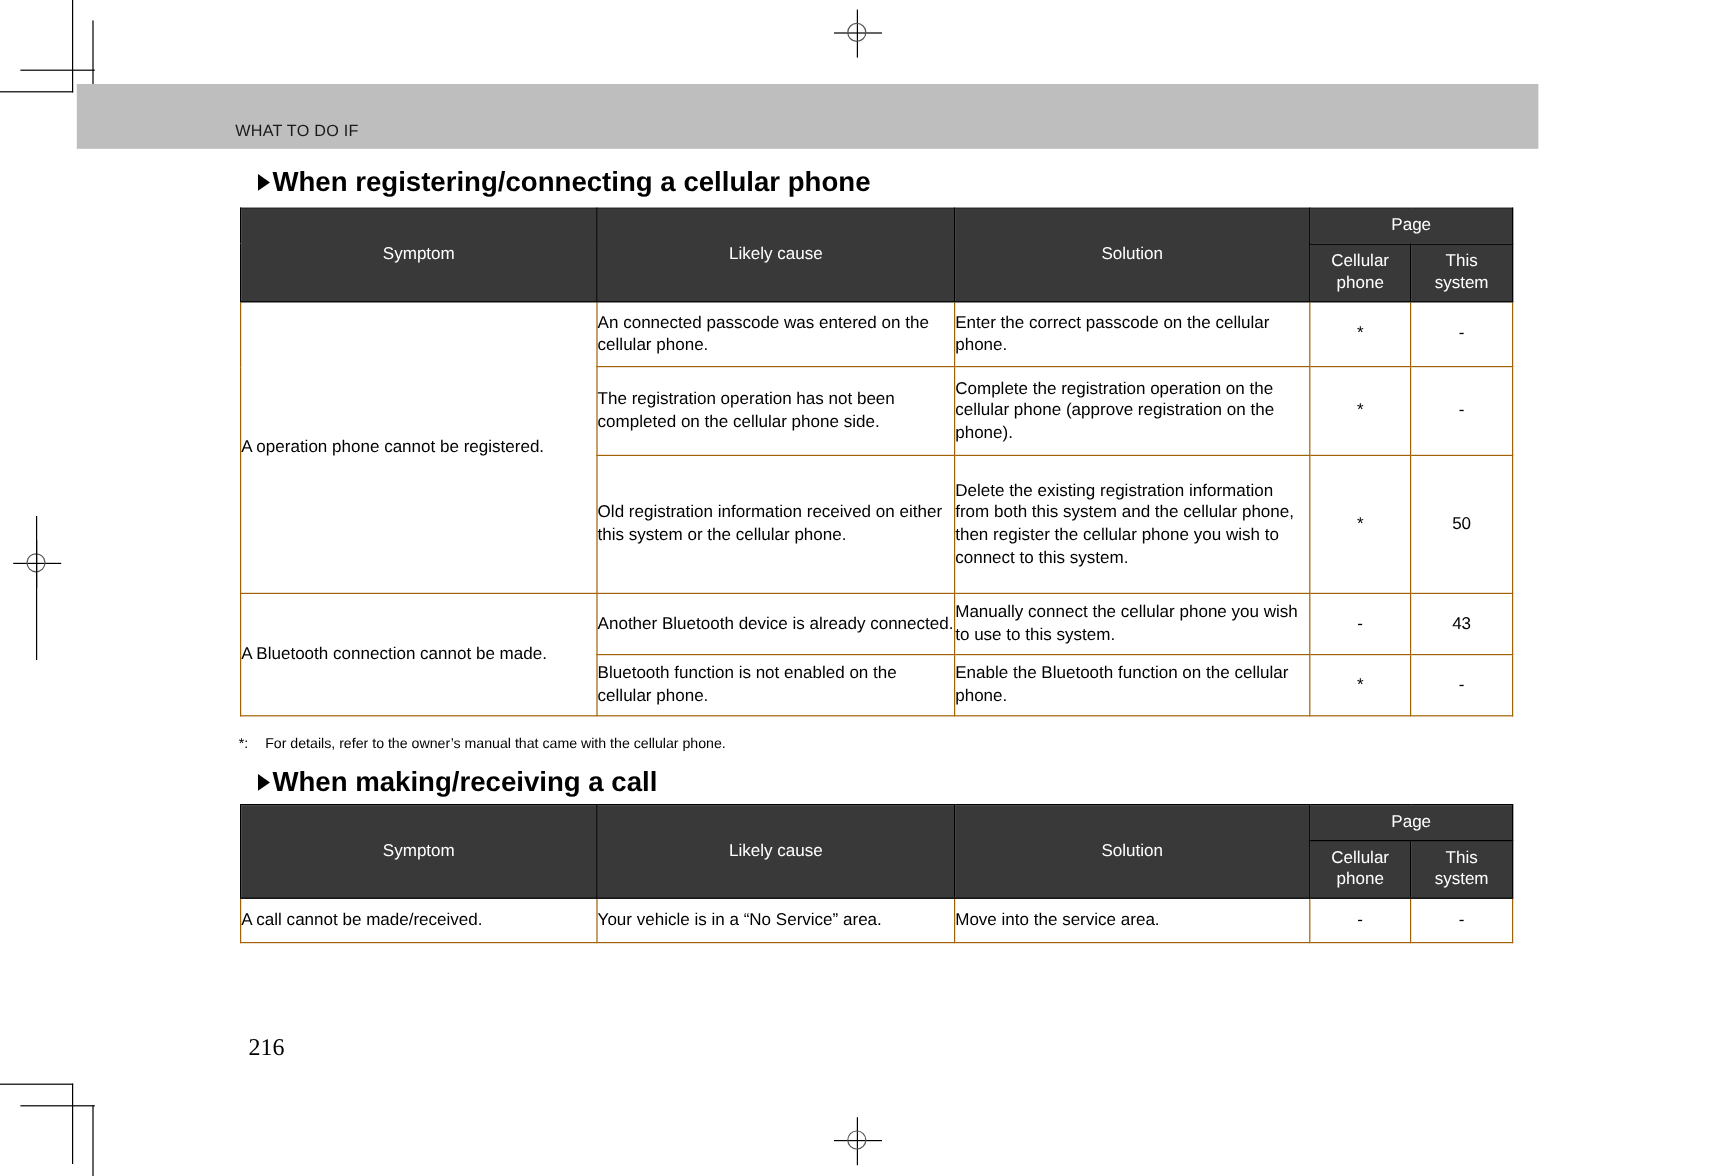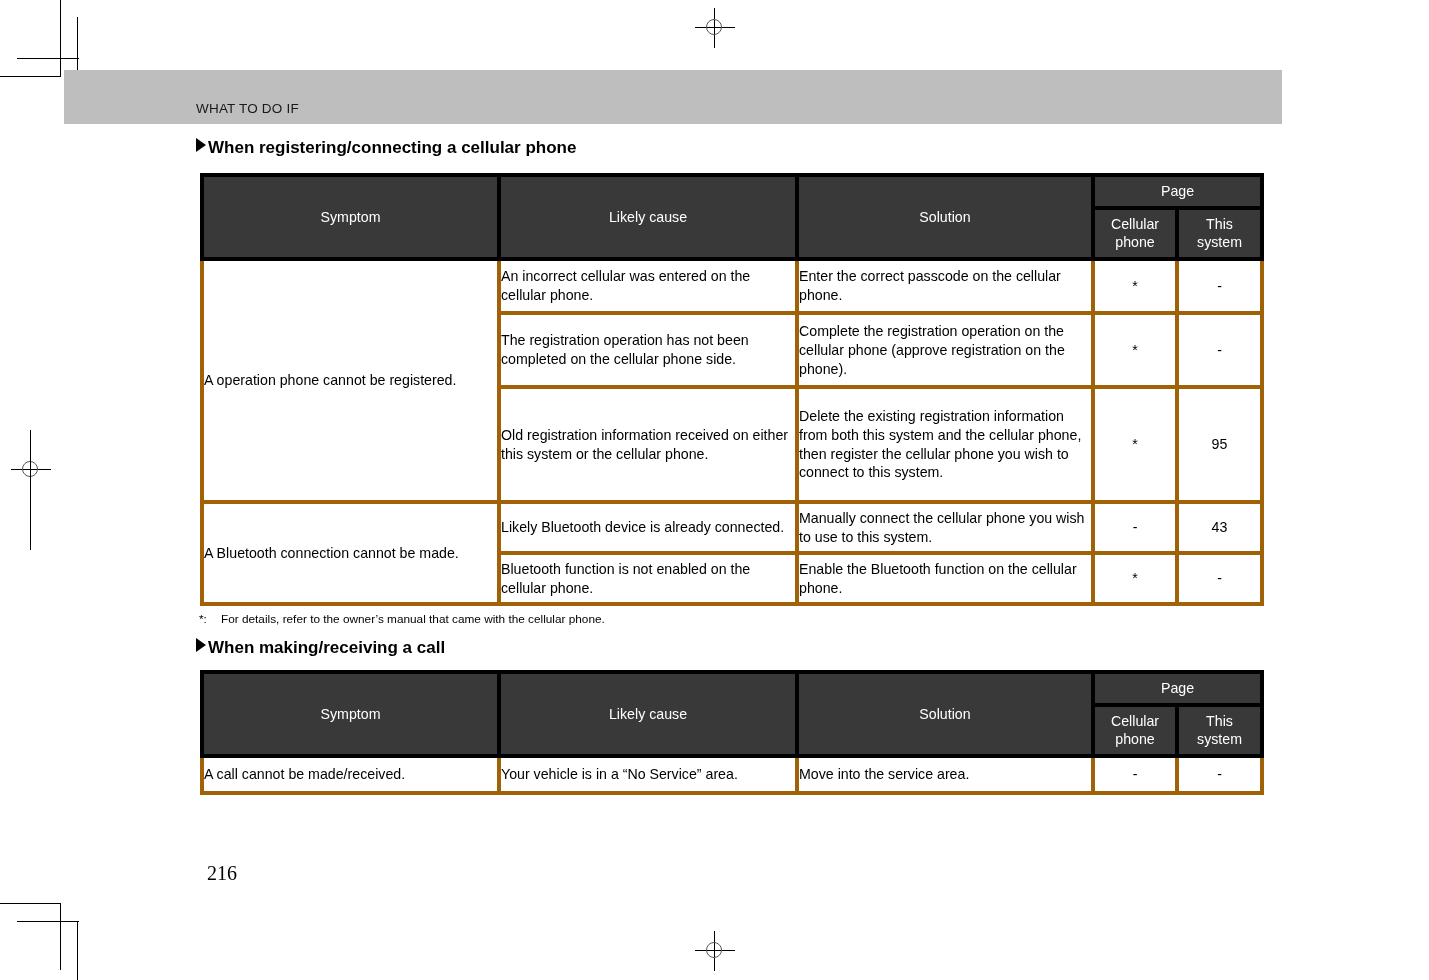--- a/index.html
+++ b/index.html
@@ -55,46 +55,47 @@
     top: 101px;
     font-size: 13.5px;
     letter-spacing: 0.2px;
     color: #1a1a1a;
     white-space: nowrap;
   }
 
   
   .section-heading {
     position: absolute;
-    left: 196px;
-    font-size: 17px;
+    left: 215px;
+    font-size: 23px;
     font-weight: bold;
     color: #000;
     white-space: nowrap;
     display: flex;
+    align-items: center;
   }
   .tri {
     display: inline-block;
     width: 0; height: 0;
     border-left: 10px solid #000;
     border-top: 7px solid transparent;
     border-bottom: 7px solid transparent;
     margin-right: 2px;
   }
 
   
   .tbl {
     position: absolute;
     border-collapse: collapse;
     table-layout: fixed;
     font-size: 14.2px;
     line-height: 1.32;
   }
   .tbl td, .tbl th {
-    border: 4px solid #a16207;
+    border: 1px solid #a16207;
     padding: 0;
     vertical-align: middle;
   }
   .tbl thead th {
     background: #393939;
     color: #ffffff;
     font-weight: normal;
     text-align: center;
     border-color: #000;
   }
@@ -221,40 +222,40 @@
             <div class="th-pad">Cellular phone</div>
           </th>
         <th>
             <div class="th-pad">This system</div>
           </th>
       </tr>
     </thead>
     <tbody>
       <tr style="height:54px;">
         <td class="sym" rowspan="3">A operation phone cannot be registered.</td>
-        <td class="cell">An incorrect cellular was entered on the cellular phone.</td>
+        <td class="cell">An connected passcode was entered on the cellular phone.</td>
         <td class="cell">Enter the correct passcode on the cellular phone.</td>
         <td class="cell-center">*</td>
         <td class="cell-center">-</td>
       </tr>
       <tr style="height:74px;margin-left:43px;">
         <td class="cell">The registration operation has not been completed on the cellular phone side.</td>
         <td class="cell">Complete the registration operation on the cellular phone (approve registration on the phone).</td>
         <td class="cell-center">*</td>
         <td class="cell-center">-</td>
       </tr>
       <tr style="height:115px;">
         <td class="cell">Old registration information received on either this system or the cellular phone.</td>
         <td class="cell">Delete the existing registration information from both this system and the cellular phone, then register the cellular phone you wish to connect to this system.</td>
         <td class="cell-center">*</td>
-        <td class="cell-center">95</td>
+        <td class="cell-center">50</td>
       </tr>
       <tr style="height:51px;">
         <td class="sym" rowspan="2">A Bluetooth connection cannot be made.</td>
-        <td class="cell">Likely Bluetooth device is already connected.</td>
+        <td class="cell">Another Bluetooth device is already connected.</td>
         <td class="cell">Manually connect the cellular phone you wish to use to this system.</td>
         <td class="cell-center">-</td>
         <td class="cell-center">43</td>
       </tr>
       <tr style="height:51px;">
         <td class="cell">Bluetooth function is not enabled on the cellular phone.</td>
         <td class="cell">Enable the Bluetooth function on the cellular phone.</td>
         <td class="cell-center">*</td>
         <td class="cell-center">-</td>
       </tr>

